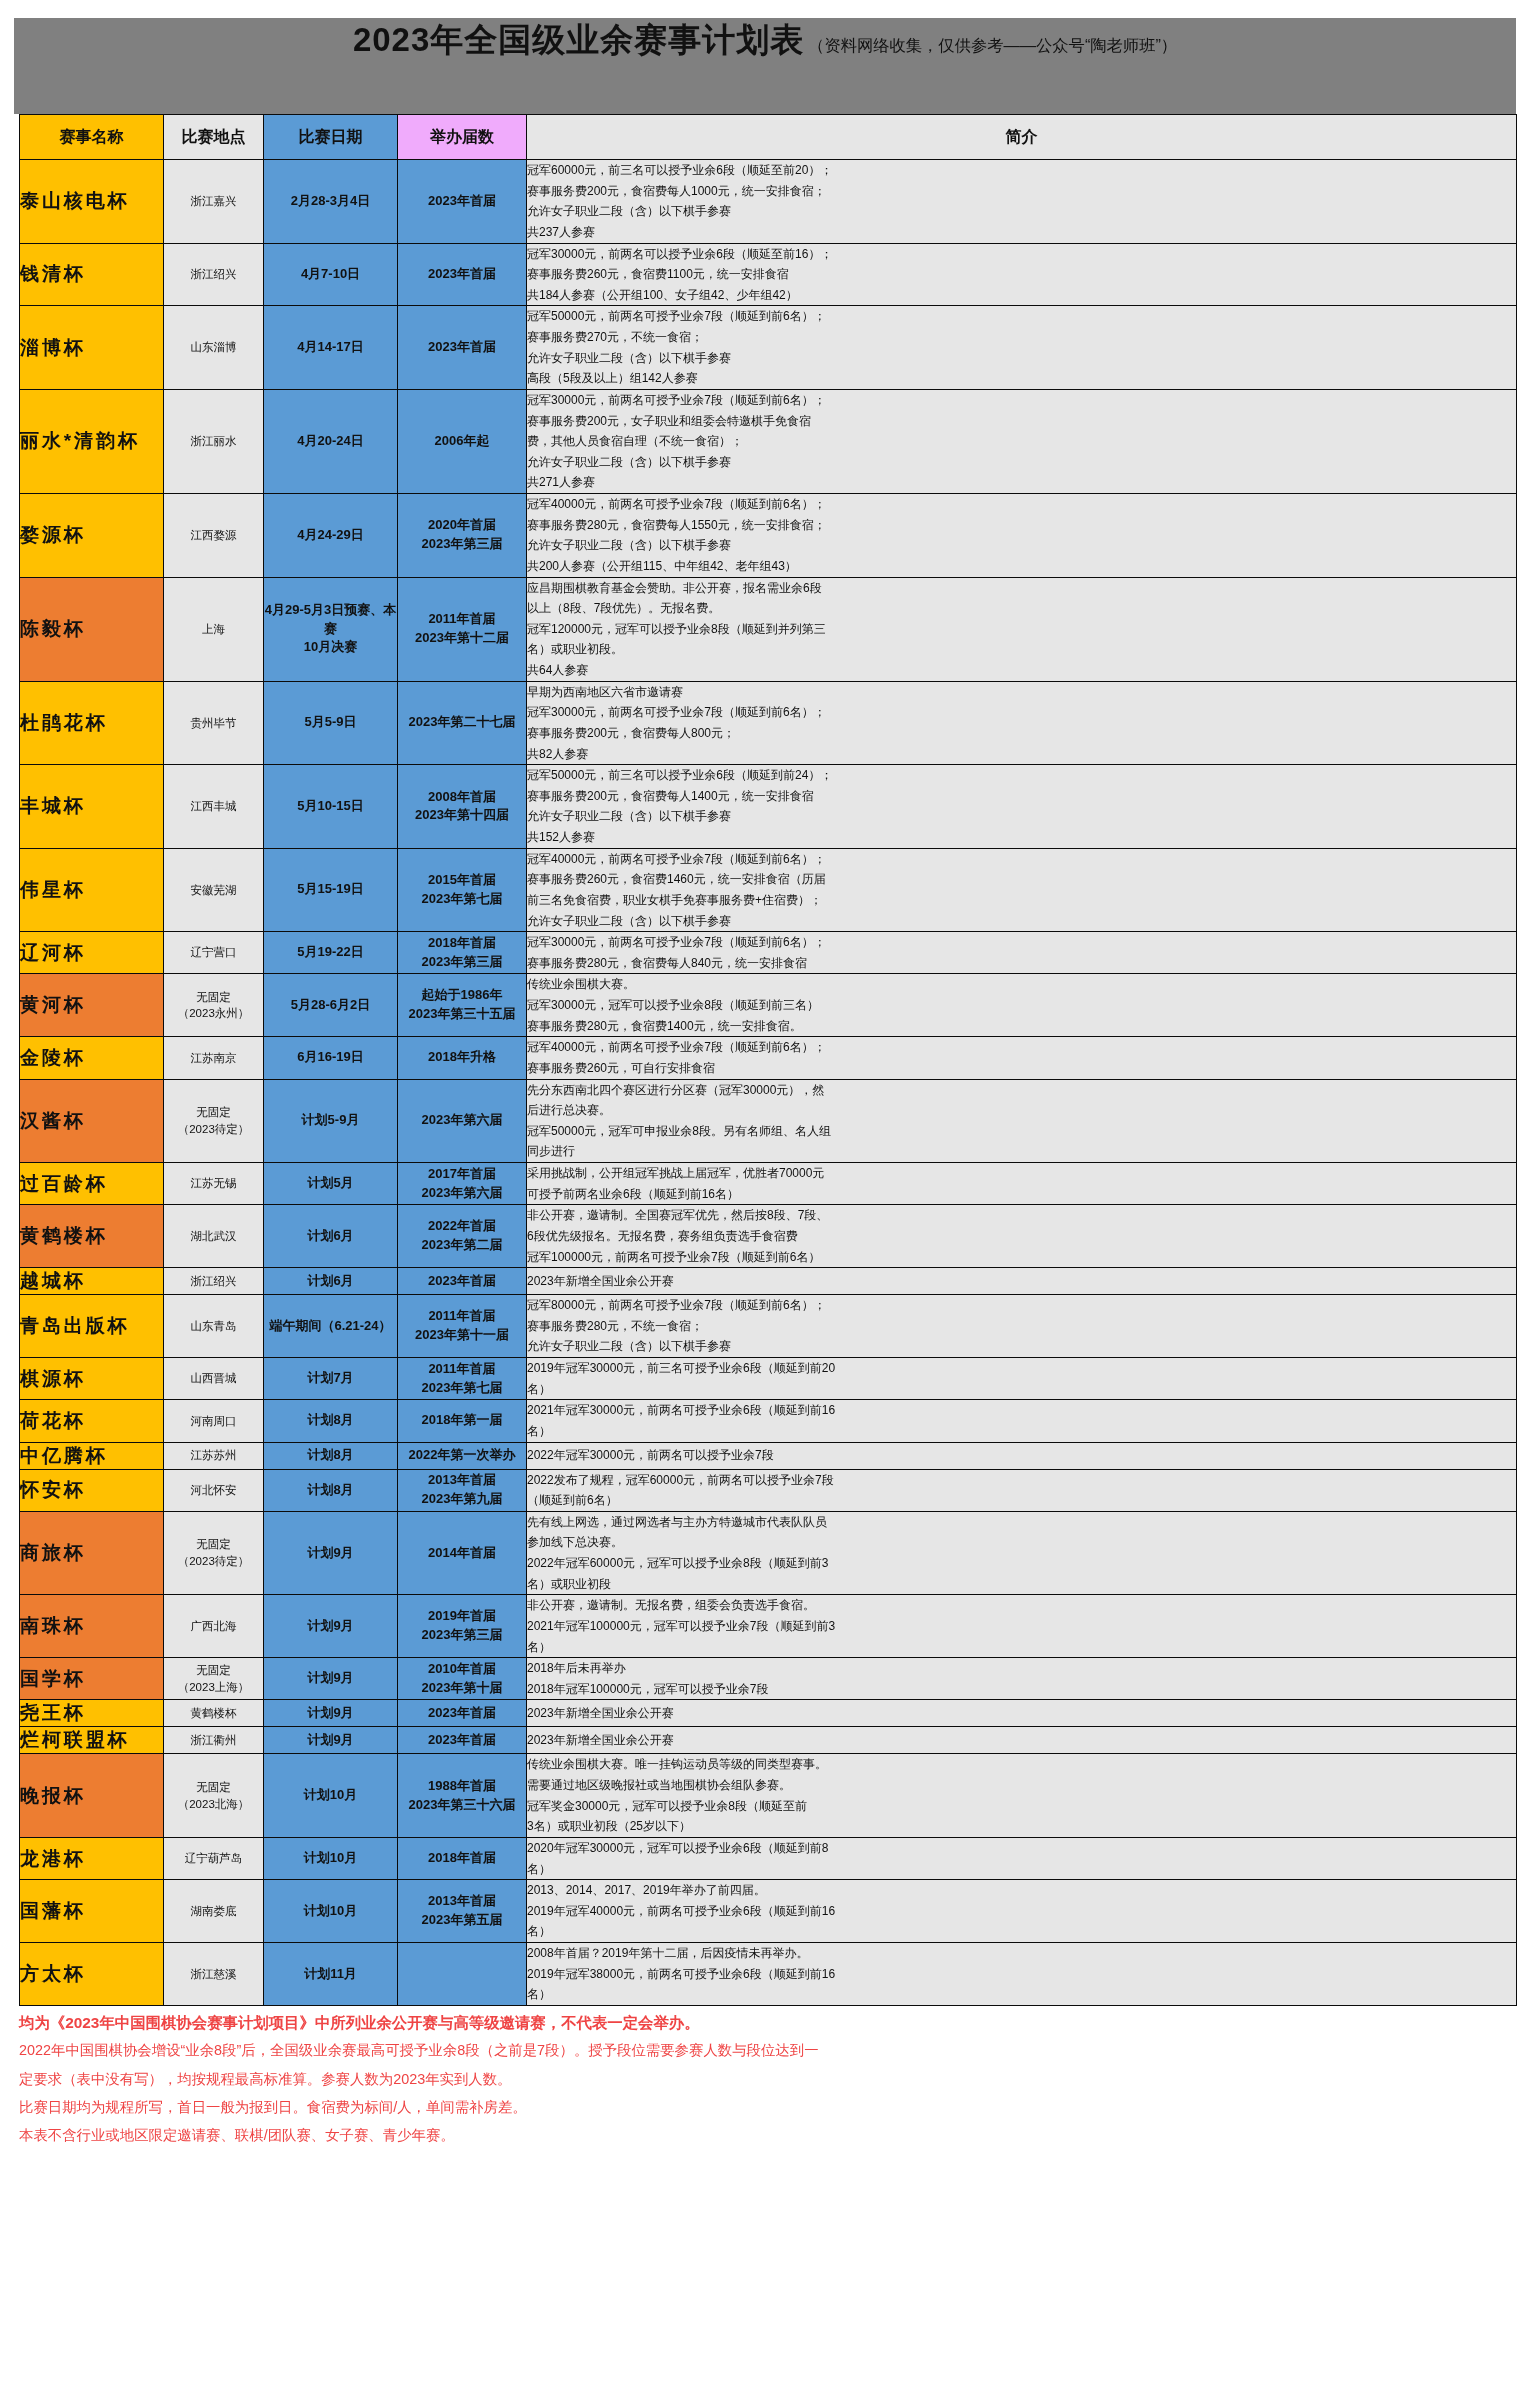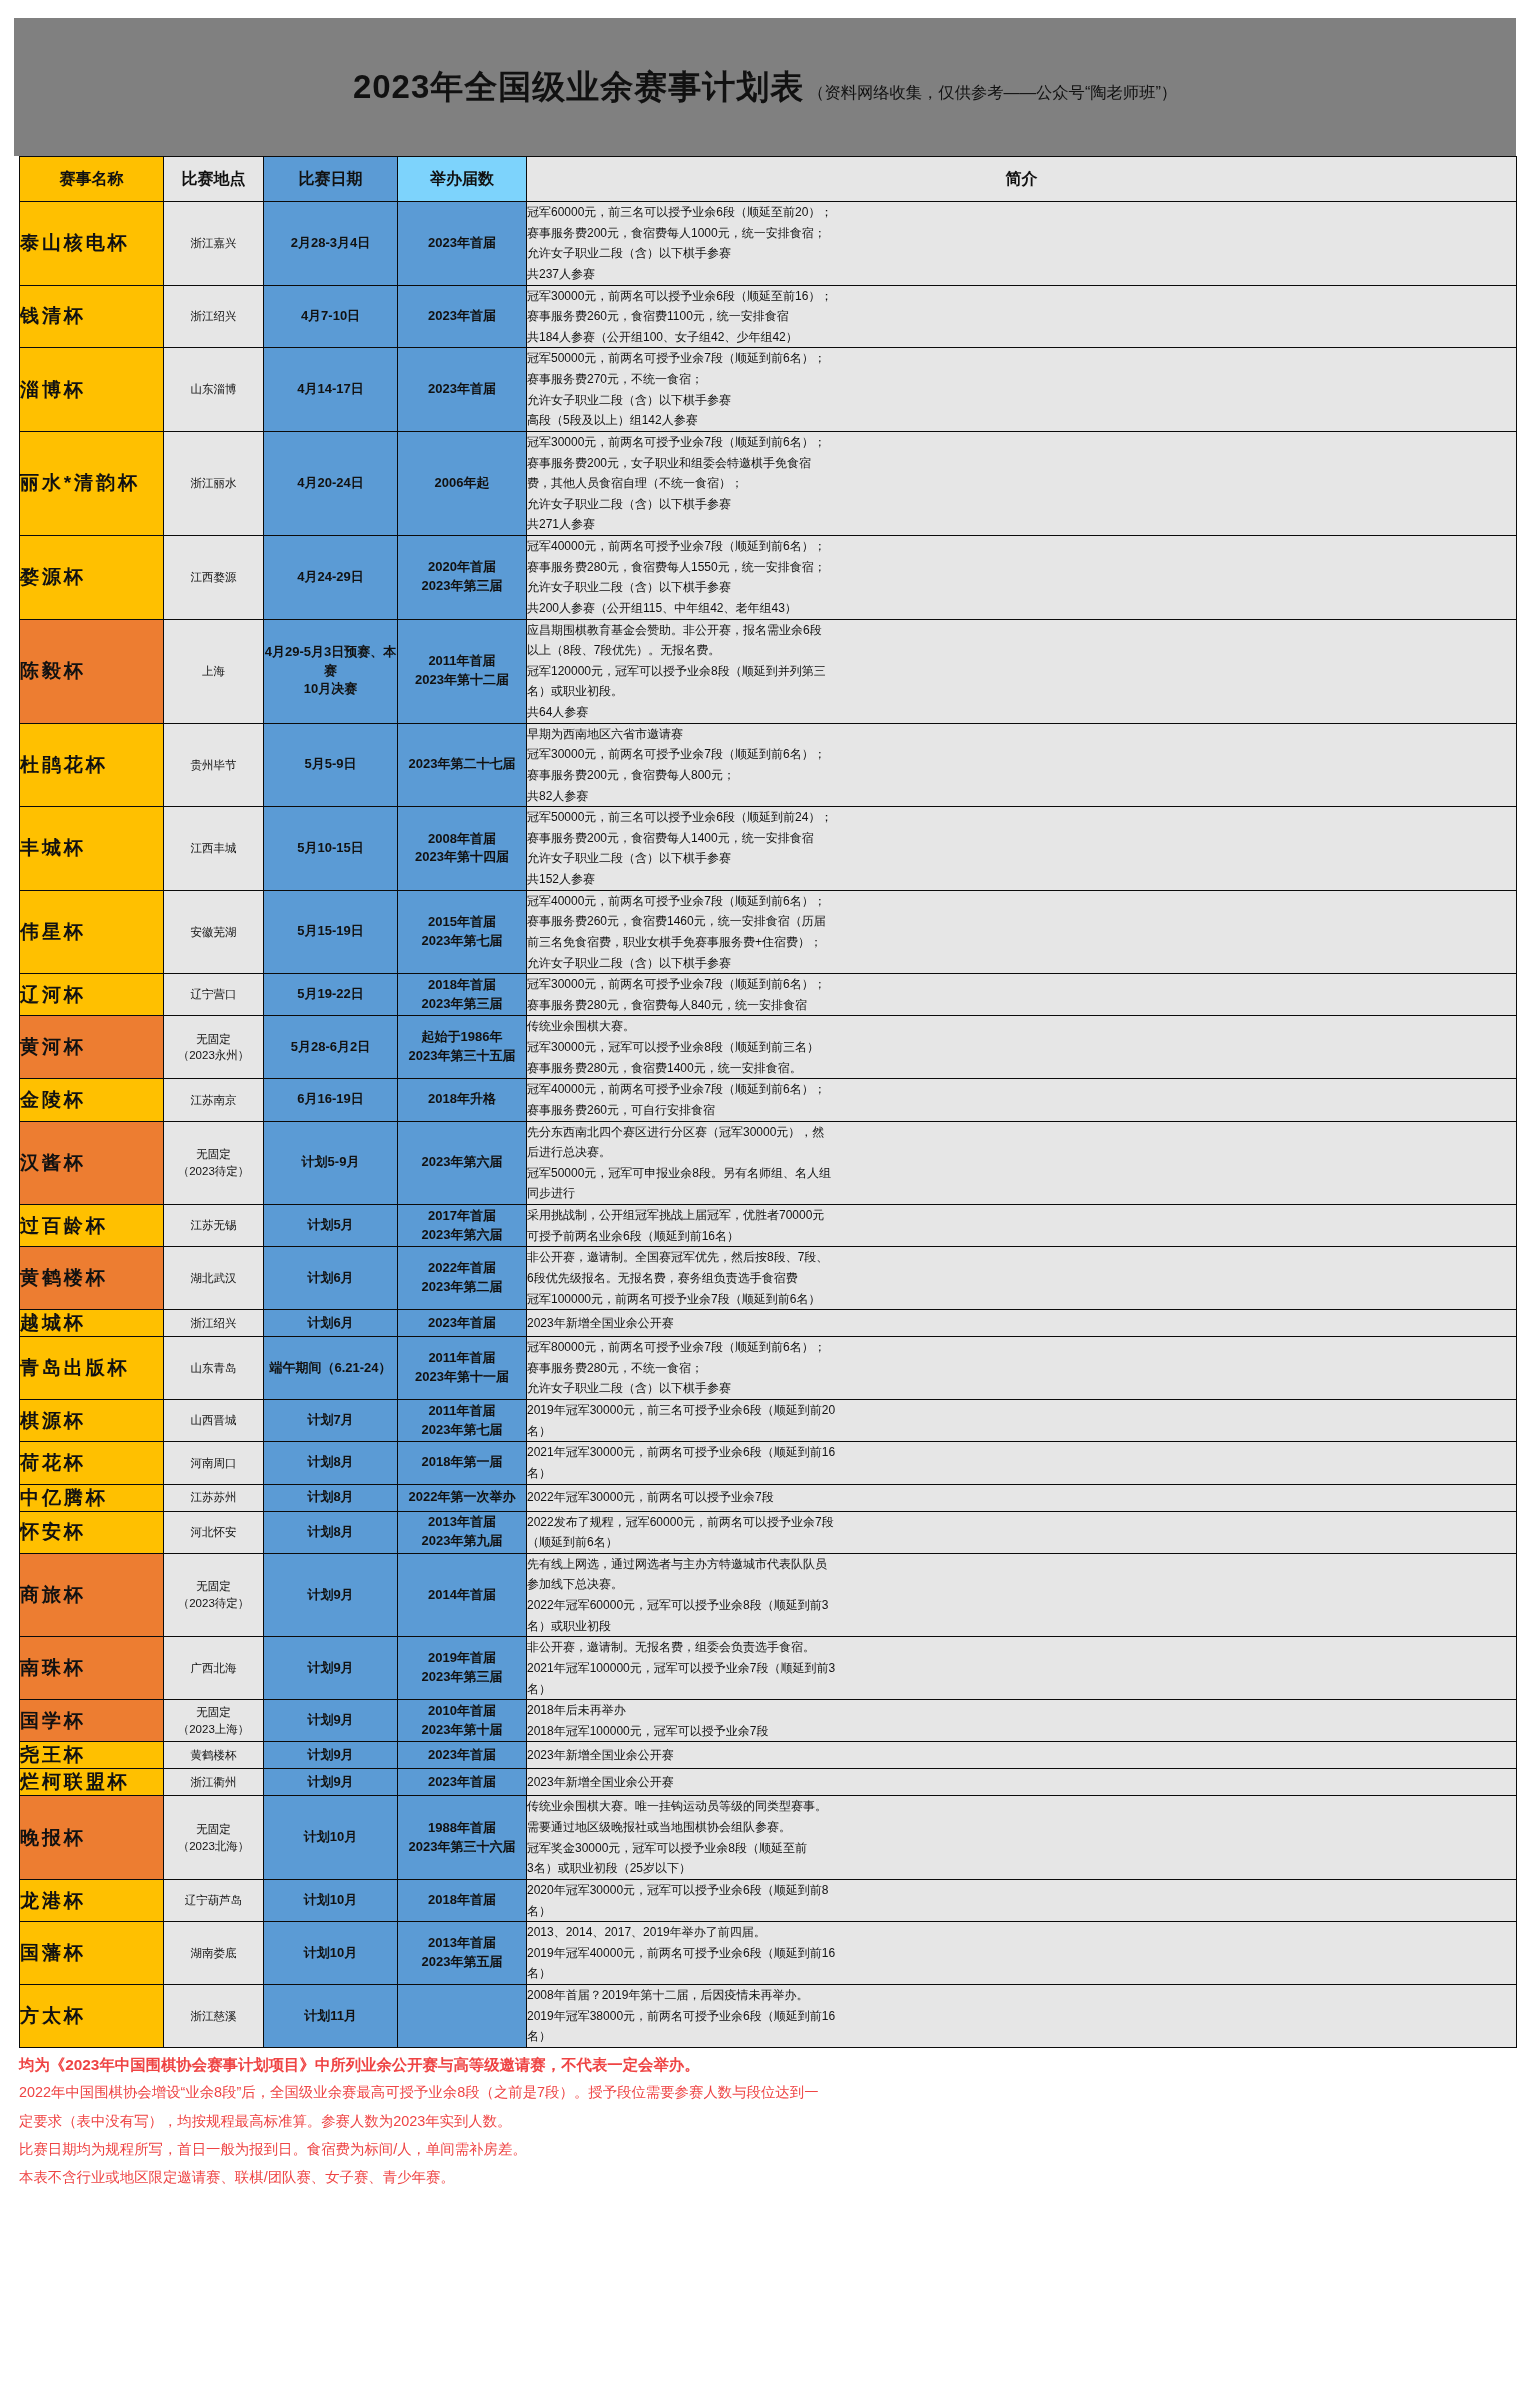--- a/index.html
+++ b/index.html
@@ -15,24 +15,23 @@
   #page {
     width: 1535px;
     min-height: 3482px;
     position: relative;
     background: #ffffff;
     box-sizing: border-box;
   }
   .title-band {
     position: relative;
     background: #808080;
-    height: 138px;
+    height: 96px;
     margin: 18px 19px 0 14px;
     display: flex;
-    align-items: center;
     justify-content: center;
   }
   .title-inner {
     display: flex;
     align-items: baseline;
     justify-content: center;
     white-space: nowrap;
   }
   .title-main {
     font-size: 33px;
@@ -67,21 +66,21 @@
   }
   thead th {
     height: 44px;
     font-size: 16px;
     font-weight: bold;
     text-align: center;
   }
   th.h-name    { background: #ffc000; }
   th.h-place   { background: #e6e6e6; }
   th.h-date    { background: #5b9bd5; }
-  th.h-edition { background: #7dd3fc; }
+  th.h-edition { background: #f0abfc; }
   th.h-desc    { background: #e6e6e6; }
 
   td.c-name {
     text-align: left;
     font-size: 19px;
     font-weight: bold;
     letter-spacing: 2.9px;
   }
   td.c-name.amber  { background: #ffc000; }
   td.c-name.orange { background: #ed7d31; }

